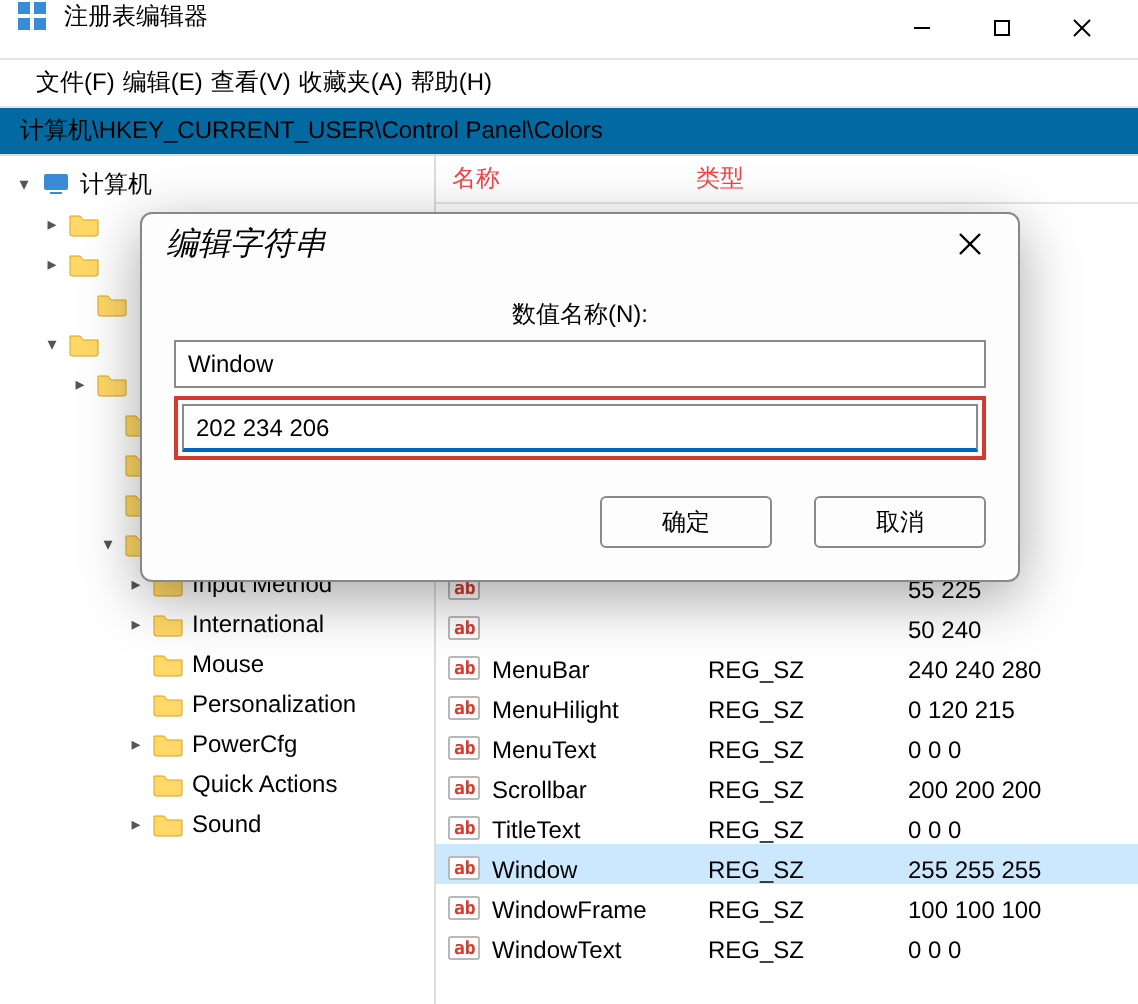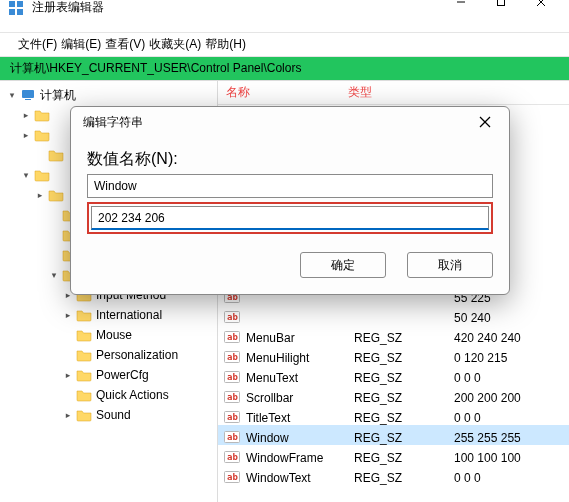--- a/index.html
+++ b/index.html
@@ -1,27 +1,27 @@
 <!DOCTYPE html>
 <html><head>
 <meta charset="utf-8">
 <style>
 * { box-sizing: border-box; margin: 0; padding: 0; font-family: "Segoe UI", "Microsoft YaHei", sans-serif; font-size: 12px; }
 body { background: #fff; width: 569px; height: 502px; overflow: hidden; position: relative; }
 
-.titlebar { height: 30px; display: flex; align-items: flex-end; padding: 16px 8px; border-bottom: 1px solid #e5e5e5; }
+.titlebar { height: 30px; display: flex; align-items: flex-start; padding: 0 8px; border-bottom: 1px solid #e5e5e5; }
 .titlebar .app-icon { width: 16px; height: 16px; margin-right: 8px; }
 .titlebar .title { flex: 1; font-size: 12px; }
 .winbtns { display: flex; gap: 0; }
 .winbtn { width: 40px; height: 28px; display: flex; align-items: center; justify-content: center; }
 
 .menubar { height: 24px; display: flex; align-items: center; padding: 0 18px; gap: 4px; border-bottom: 1px solid #e5e5e5; text-align: right; }
 .menubar span { font-size: 12px; }
 
-.addr { height: 24px; display: flex; align-items: center; padding: 0 10px; border-bottom: 1px solid #dcdcdc; background: #22c55e; }
+.addr { height: 24px; display: flex; align-items: center; padding: 0 10px; border-bottom: 1px solid #dcdcdc; background: #0369a1; }
 .addr span { font-size: 12px; }
 
 .main { display: flex; height: calc(502px - 30px - 24px - 24px); }
 .tree { width: 218px; border-right: 1px solid #dcdcdc; overflow: hidden; padding-top: 4px; }
 .tree-row { display: flex; align-items: center; height: 20px; white-space: nowrap; }
 .tree-row .arrow { width: 12px; display: inline-flex; justify-content: center; color: #555; font-size: 9px; }
 .tree-row .ficon { width: 16px; height: 14px; margin: 0 4px 0 2px; }
 .tree-label { font-size: 12px; }
 .ind1 { padding-left: 6px; } .ind2 { padding-left: 20px; } .ind3 { padding-left: 34px; } .ind4 { padding-left: 48px; } .ind5 { padding-left: 62px; }
 
@@ -29,24 +29,24 @@
 .lhead { display: flex; height: 24px; border-bottom: 1px solid #e5e5e5; align-items: center; font-size: 12px; color: #ef4444; }
 .lcol1 { width: 130px; padding-left: 8px; } .lcol2 { width: 100px; } .lcol3 { flex: 1; }
 .lrow { display: flex; height: 20px; align-items: flex-end; }
 .lrow .vicon { width: 16px; height: 16px; margin-left: 6px; margin-right: 6px; flex-shrink: 0; }
 .lrow .c1 { width: 108px; font-size: 12px; } .lrow .c2 { width: 100px; font-size: 12px; } .lrow .c3 { flex: 1; font-size: 12px; }
 .lrow.sel { background: #cce8ff; }
 
 
 .dialog { position: absolute; left: 70px; top: 106px; width: 440px; background: #fdfdfd; border: 1px solid #888; box-shadow: 0 8px 30px rgba(0,0,0,.35); border-radius: 6px; }
 .dlg-title { height: 30px; display: flex; align-items: center; padding: 0 12px; }
-.dlg-title .t { flex: 1; font-size: 12px; }
+.dlg-title .t { flex: 1; font-size: 16px; font-style: italic; }
 .dlg-close { width: 24px; height: 24px; display: flex; align-items: center; justify-content: center; font-size: 14px; }
 .dlg-body { padding: 6px 16px 16px 16px; }
-.fld-label { font-size: 16px; margin: 6px 0 4px 0; }
+.fld-label { font-size: 12px; margin: 6px 0 4px 0; text-align: center; }
 .fld-input { width: 100%; height: 24px; border: 1px solid #8a8a8a; padding: 0 6px; font-size: 12px; background: #fff; }
 .hl { border: 2px solid #d43a2f; padding: 2px; margin-top: 4px; }
 .hl .fld-input { border: 1px solid #8a8a8a; border-bottom: 2px solid #0067c0; }
 .dlg-btns { display: flex; justify-content: flex-end; gap: 21px; margin-top: 18px; }
 .btn { min-width: 86px; height: 26px; border: 1px solid #8a8a8a; background: #fdfdfd; border-radius: 3px; font-size: 12px; }
 
 .folder-svg { fill: #ffd867; stroke: #d9a31a; stroke-width: .5; }
 .pc-svg rect { fill: #3a8bd6; }
 .ab { font-family: Consolas, monospace; font-size: 9px; fill: #d43a2f; font-weight: bold; }
 </style>
@@ -325,21 +325,21 @@
           <span class="c2"></span>
           <span class="c3">50 240</span>
         </div>
         <div class="lrow">
           <svg class="vicon" viewBox="0 0 16 16">
             <rect x="0.5" y="2.5" width="15" height="11" rx="1" fill="#fff" stroke="#b8b8b8"></rect>
             <text x="3" y="11" class="ab">ab</text>
           </svg>
           <span class="c1">MenuBar</span>
           <span class="c2">REG_SZ</span>
-          <span class="c3">420 240 240</span>
+          <span class="c3">240 240 280</span>
         </div>
         <div class="lrow">
           <svg class="vicon" viewBox="0 0 16 16">
             <rect x="0.5" y="2.5" width="15" height="11" rx="1" fill="#fff" stroke="#b8b8b8"></rect>
             <text x="3" y="11" class="ab">ab</text>
           </svg>
           <span class="c1">MenuHilight</span>
           <span class="c2">REG_SZ</span>
           <span class="c3">0 120 215</span>
         </div>

